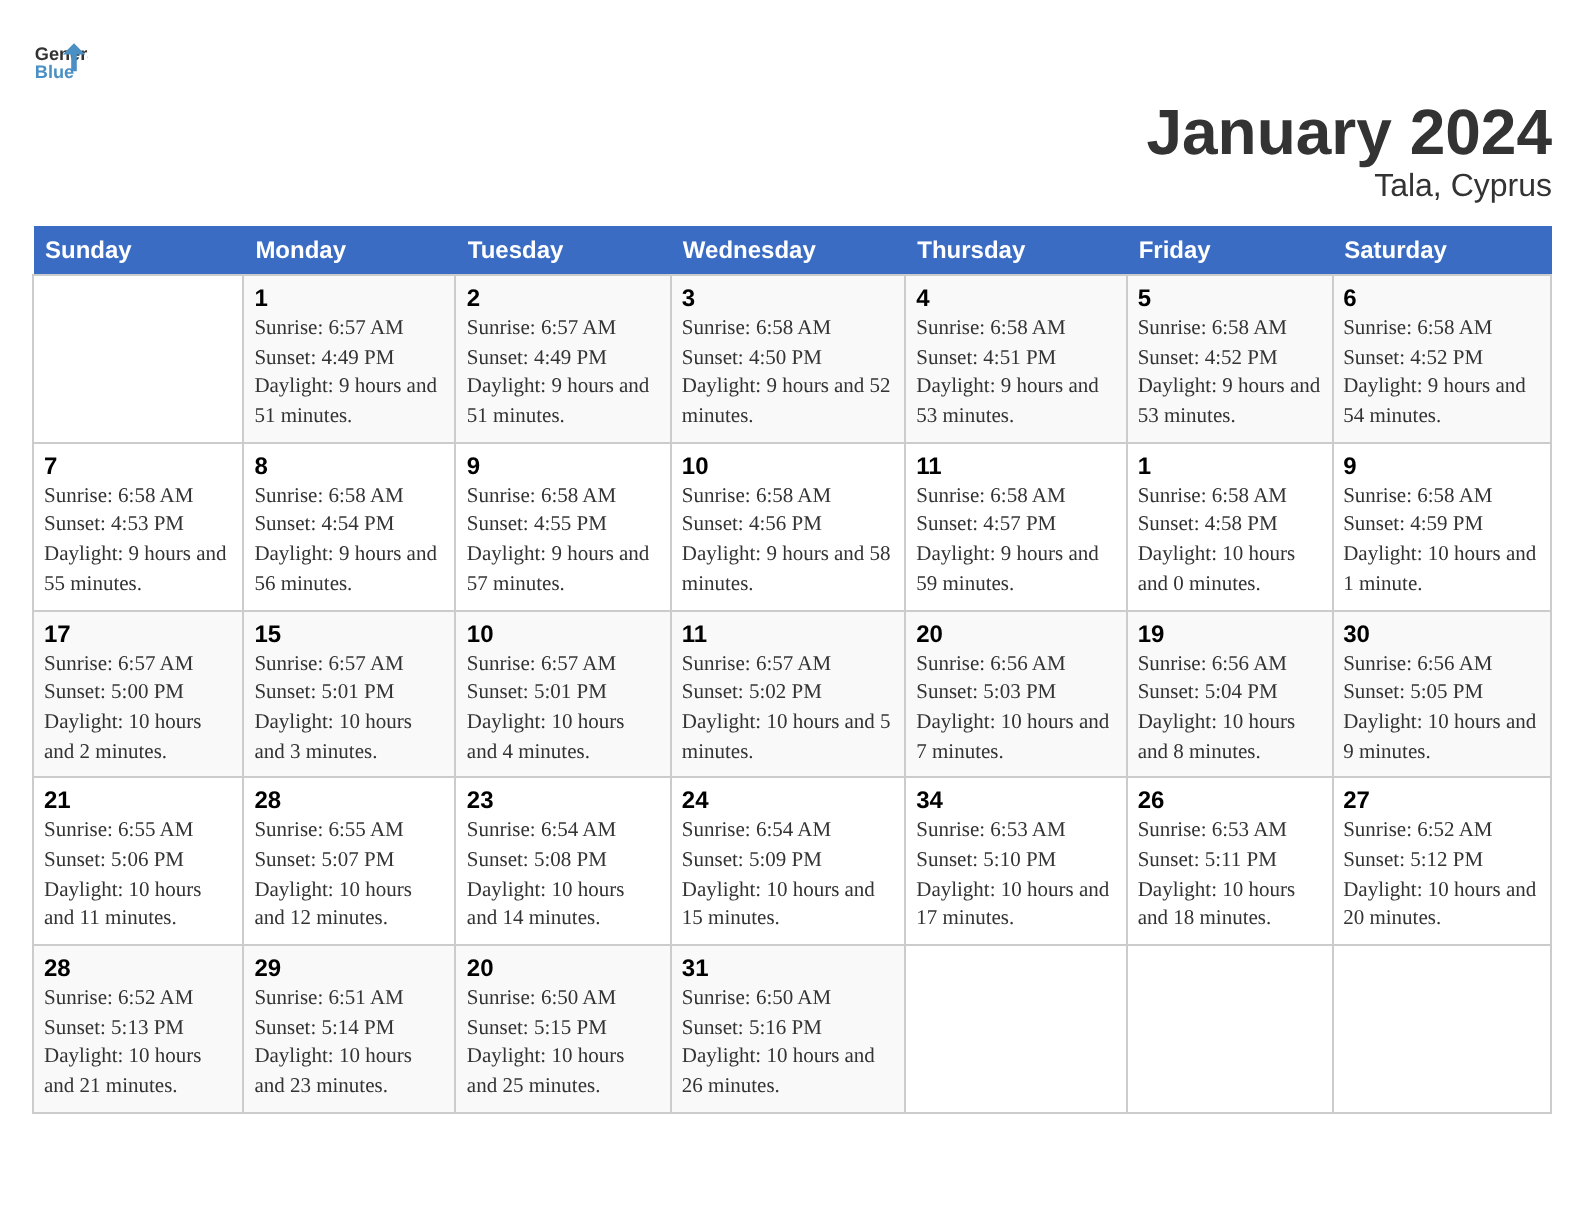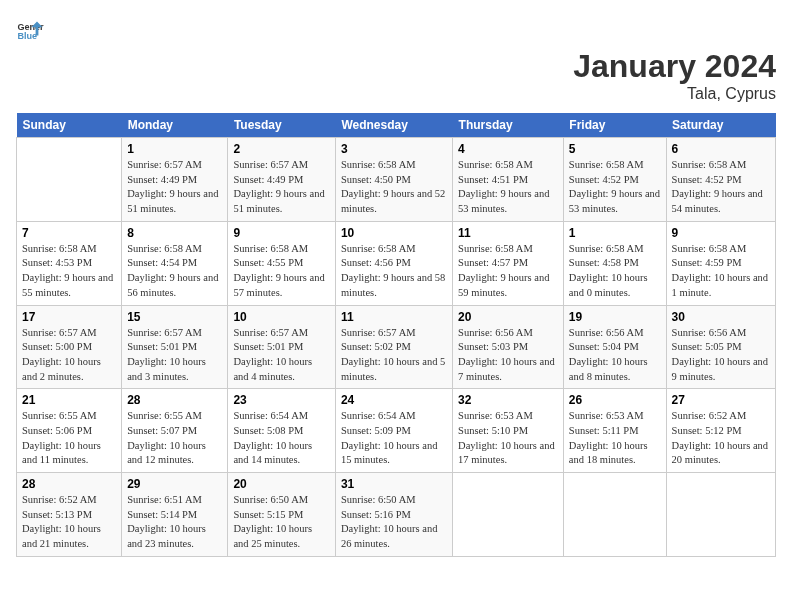--- a/index.html
+++ b/index.html
@@ -210,21 +210,21 @@
         </td>
         <td>
           <span class="day-number">23</span>
           <div class="day-info">Sunrise: 6:54 AM<br>Sunset: 5:08 PM<br>Daylight: 10 hours and 14 minutes.</div>
         </td>
         <td>
           <span class="day-number">24</span>
           <div class="day-info">Sunrise: 6:54 AM<br>Sunset: 5:09 PM<br>Daylight: 10 hours and 15 minutes.</div>
         </td>
         <td>
-          <span class="day-number">32</span>
+          <span class="day-number">34</span>
           <div class="day-info">Sunrise: 6:53 AM<br>Sunset: 5:10 PM<br>Daylight: 10 hours and 17 minutes.</div>
         </td>
         <td>
           <span class="day-number">26</span>
           <div class="day-info">Sunrise: 6:53 AM<br>Sunset: 5:11 PM<br>Daylight: 10 hours and 18 minutes.</div>
         </td>
         <td>
           <span class="day-number">27</span>
           <div class="day-info">Sunrise: 6:52 AM<br>Sunset: 5:12 PM<br>Daylight: 10 hours and 20 minutes.</div>
         </td>

